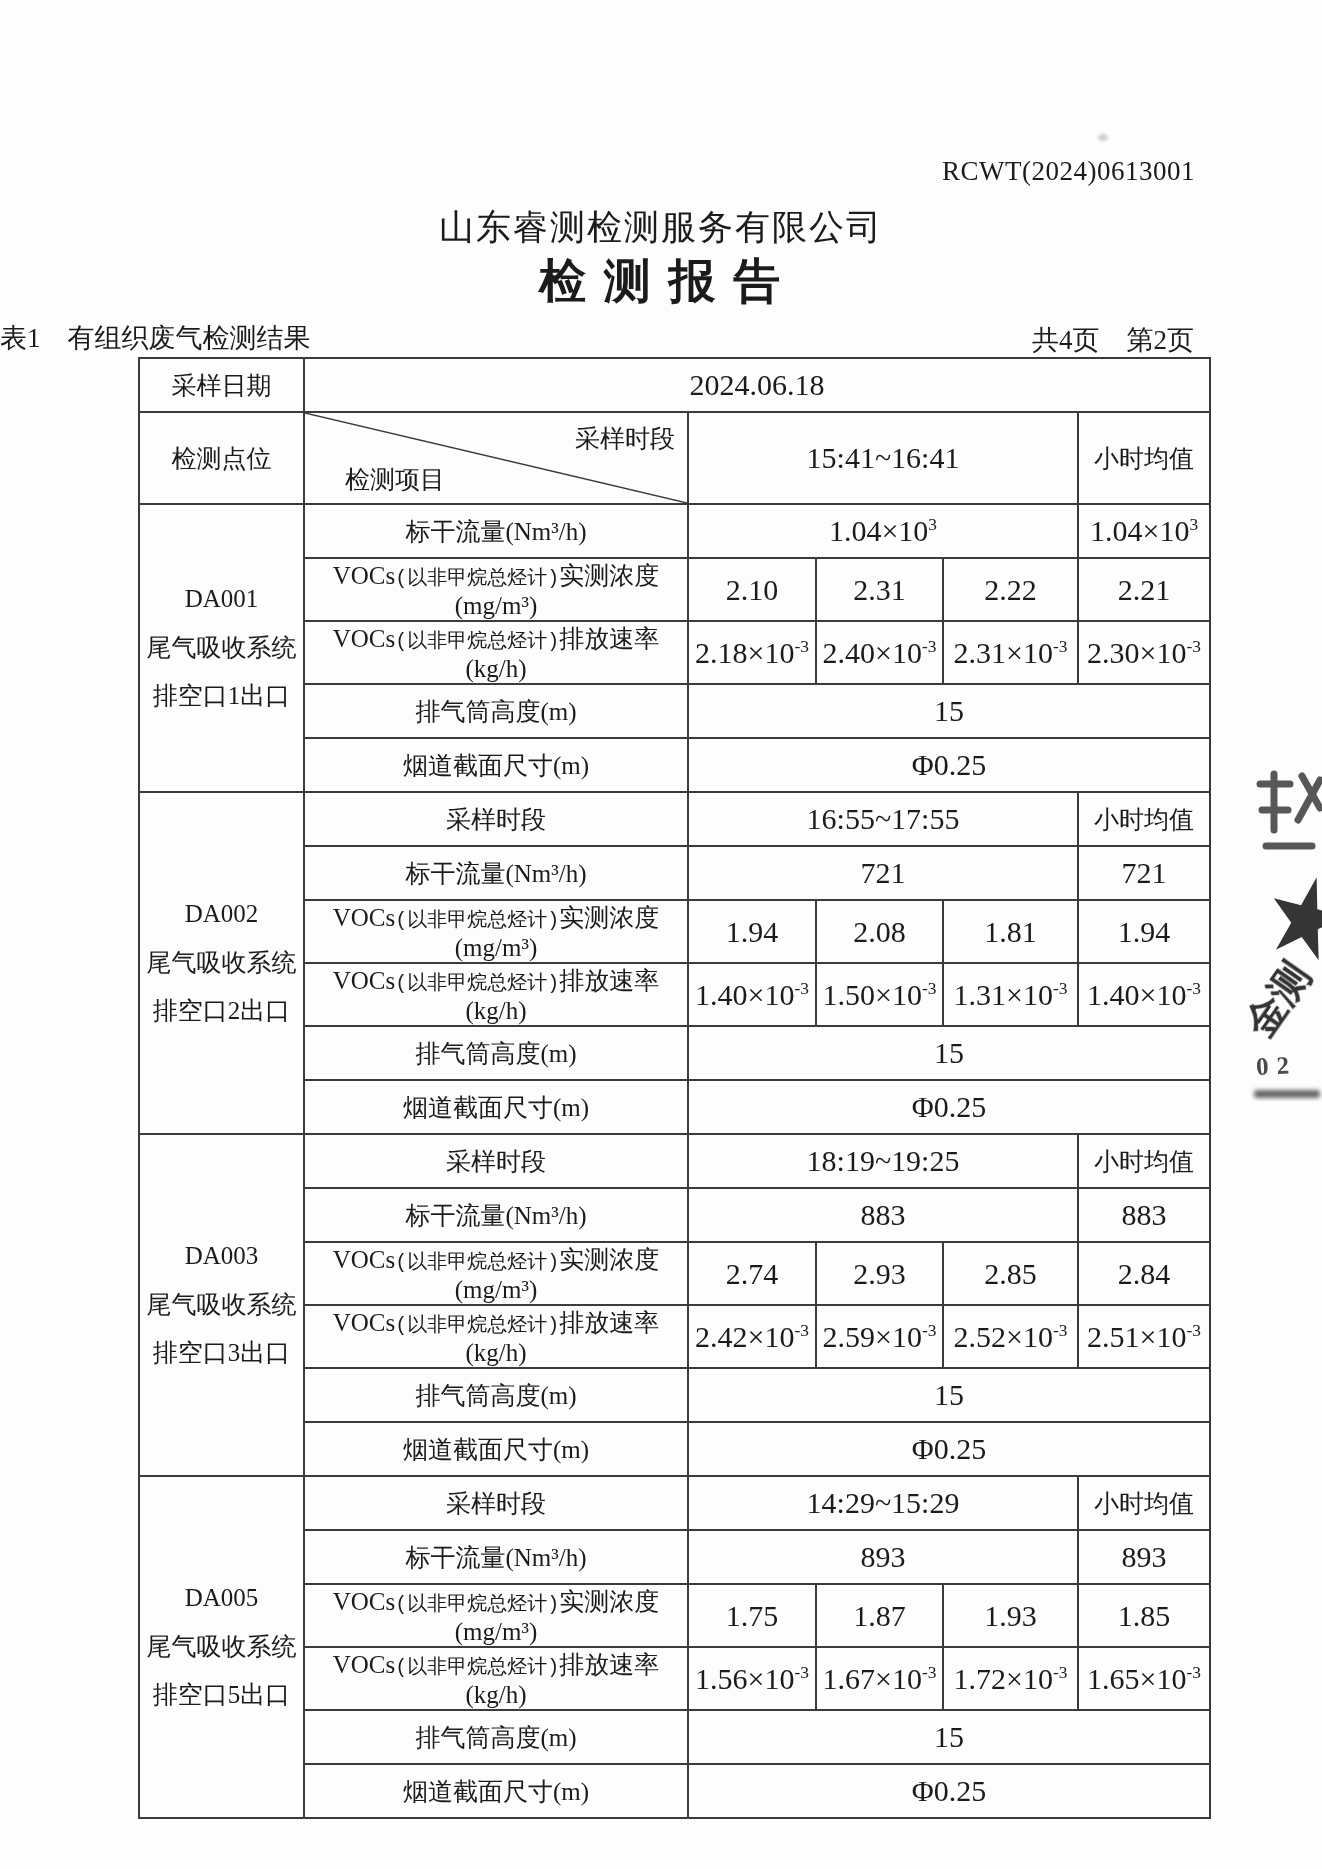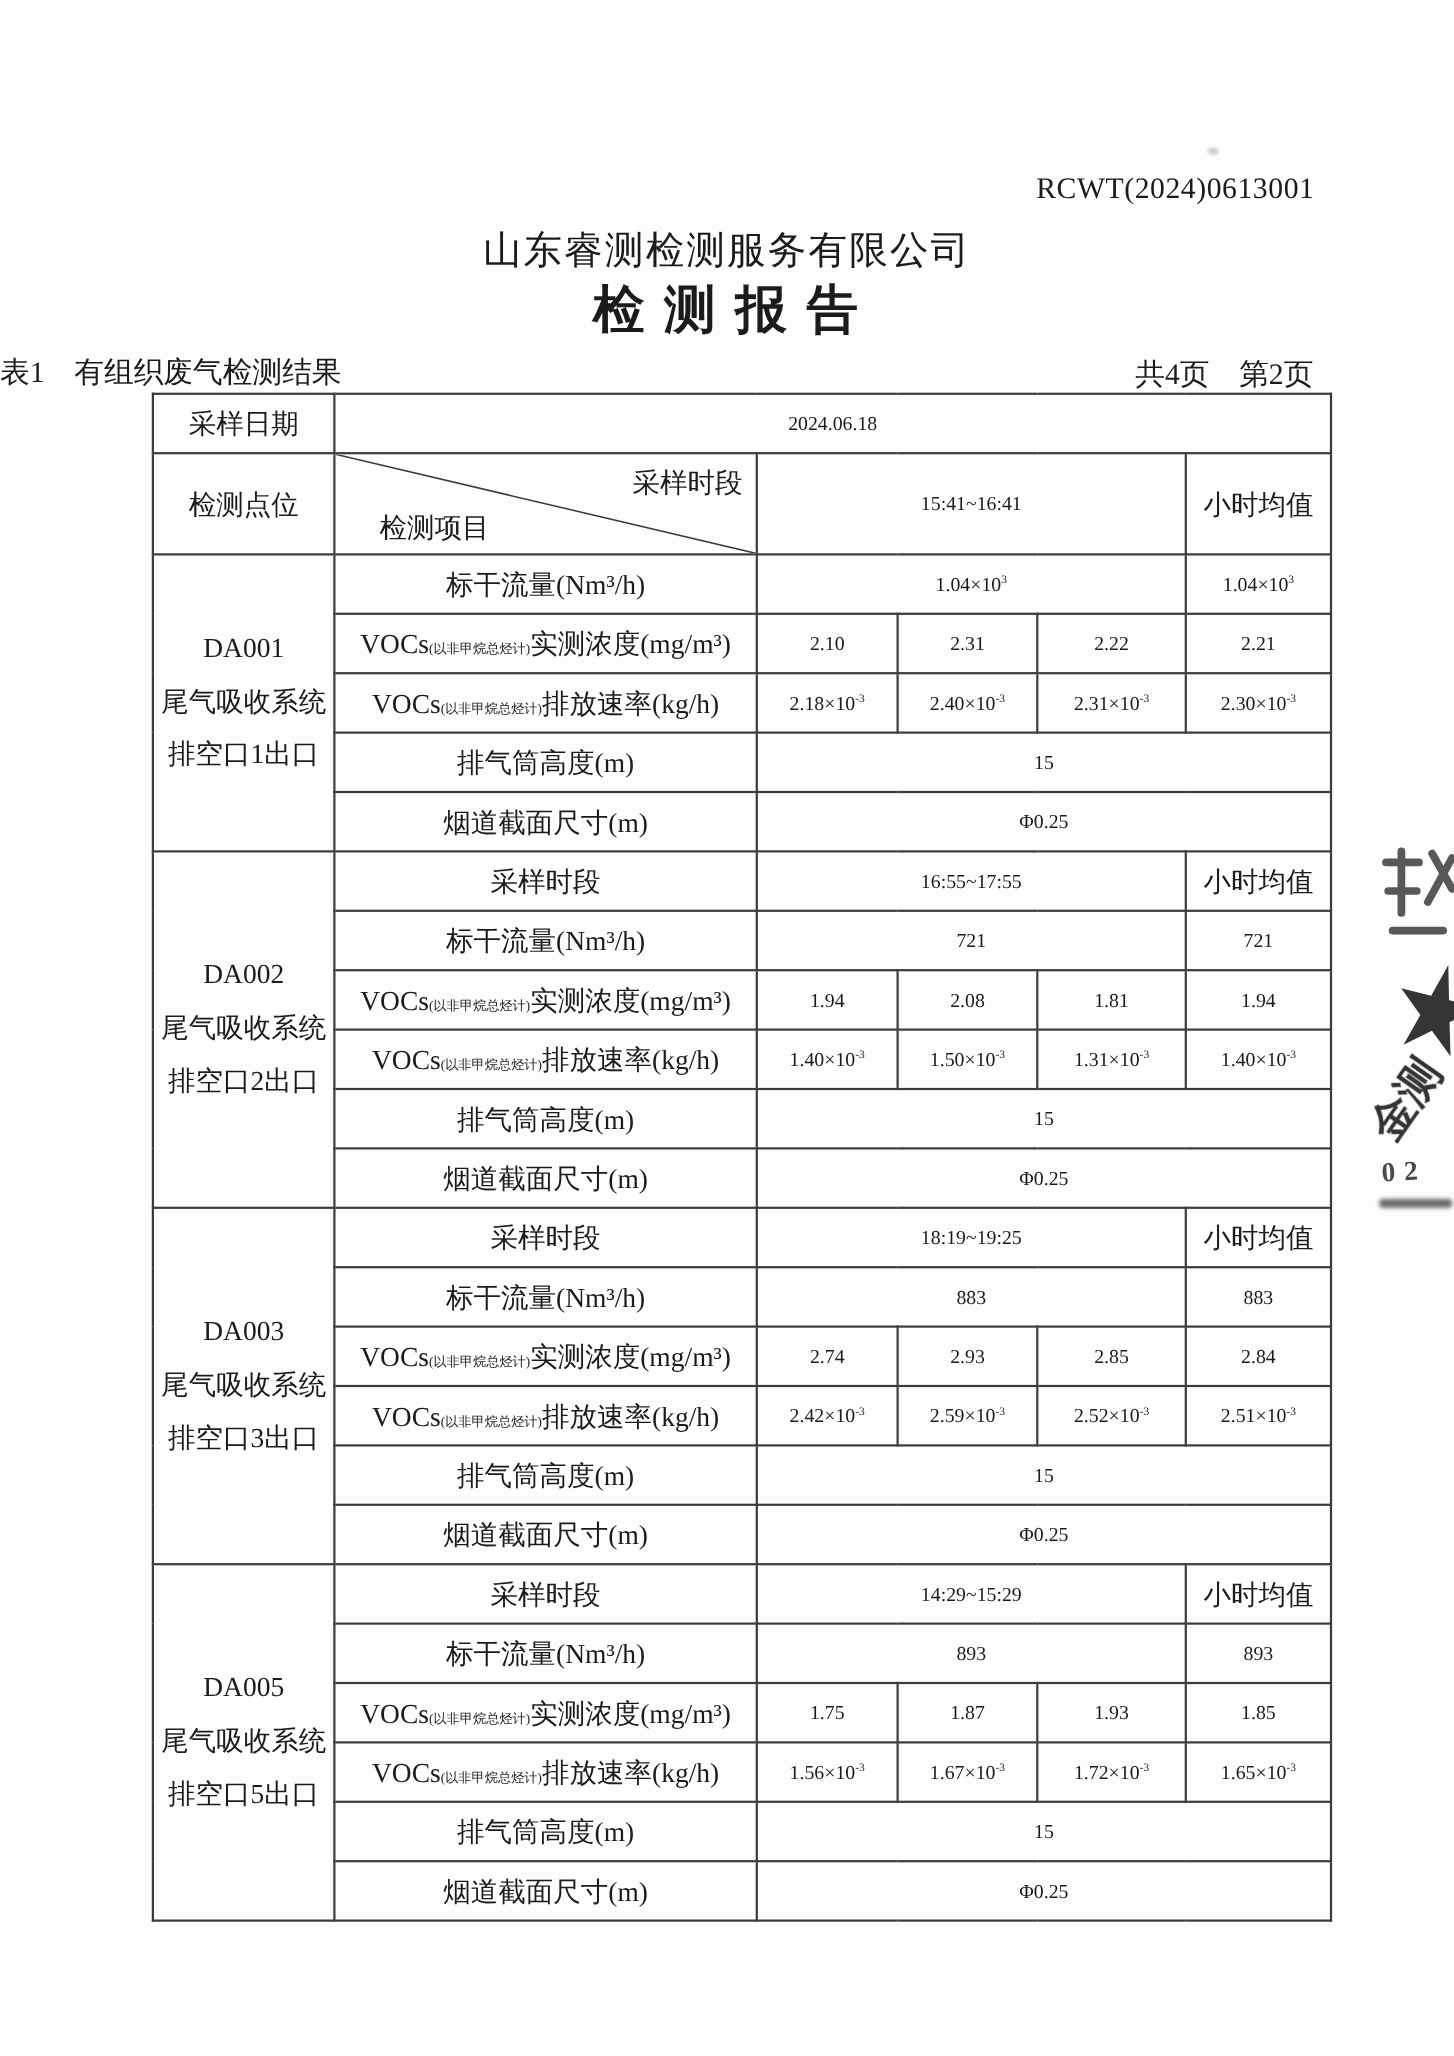--- a/index.html
+++ b/index.html
@@ -10,24 +10,24 @@
     font-family:"Liberation Serif","DejaVu Serif",serif;
   }
   .report-no { position:absolute; top:156px; left:942px; font-size:27px; letter-spacing:.5px; }
   .company   { position:absolute; top:204px; left:0; width:1322px; text-align:center; font-size:35px; letter-spacing:2px; }
   .title     { position:absolute; top:250px; left:0; width:1322px; text-align:center; font-size:47px; font-weight:bold; letter-spacing:3px; }
   .caption   { position:absolute; top:320px; left:0; width:1322px; font-size:27px; }
   .pageinfo  { position:absolute; top:322px; right:128px; font-size:27px; }
 
   table.rpt { position:absolute; left:138px; top:357px; width:1071px; border-collapse:collapse; table-layout:fixed; }
   .rpt td { border:2px solid #3b3b3b; text-align:center; vertical-align:middle; padding:0 2px; font-size:25px; overflow:hidden; }
-  .rpt .val { font-size:18px; }
+  .rpt .val { font-size:30px; }
   tr.r  { height:54px; }
   tr.rh { height:92px; }
-  .sm { font-size:12px; }
+  .sm { font-size:20px;font-family:Liberation Mono, monospace; }
   sup { font-size:.58em; vertical-align:super; line-height:0; }
   .point .pl { line-height:1.95; font-size:25px; }
 
   .diag { position:relative; padding:0; }
   .diag svg { position:absolute; left:0; top:0; width:100%; height:100%; display:block; }
   .diag .dt { position:absolute; top:9px;  right:12px; font-size:25px; }
   .diag .db { position:absolute; bottom:7px; left:40px; font-size:25px; }
 
   
   .stampg { position:absolute; left:1252px; top:768px; width:70px; height:100px; opacity:.88; }

